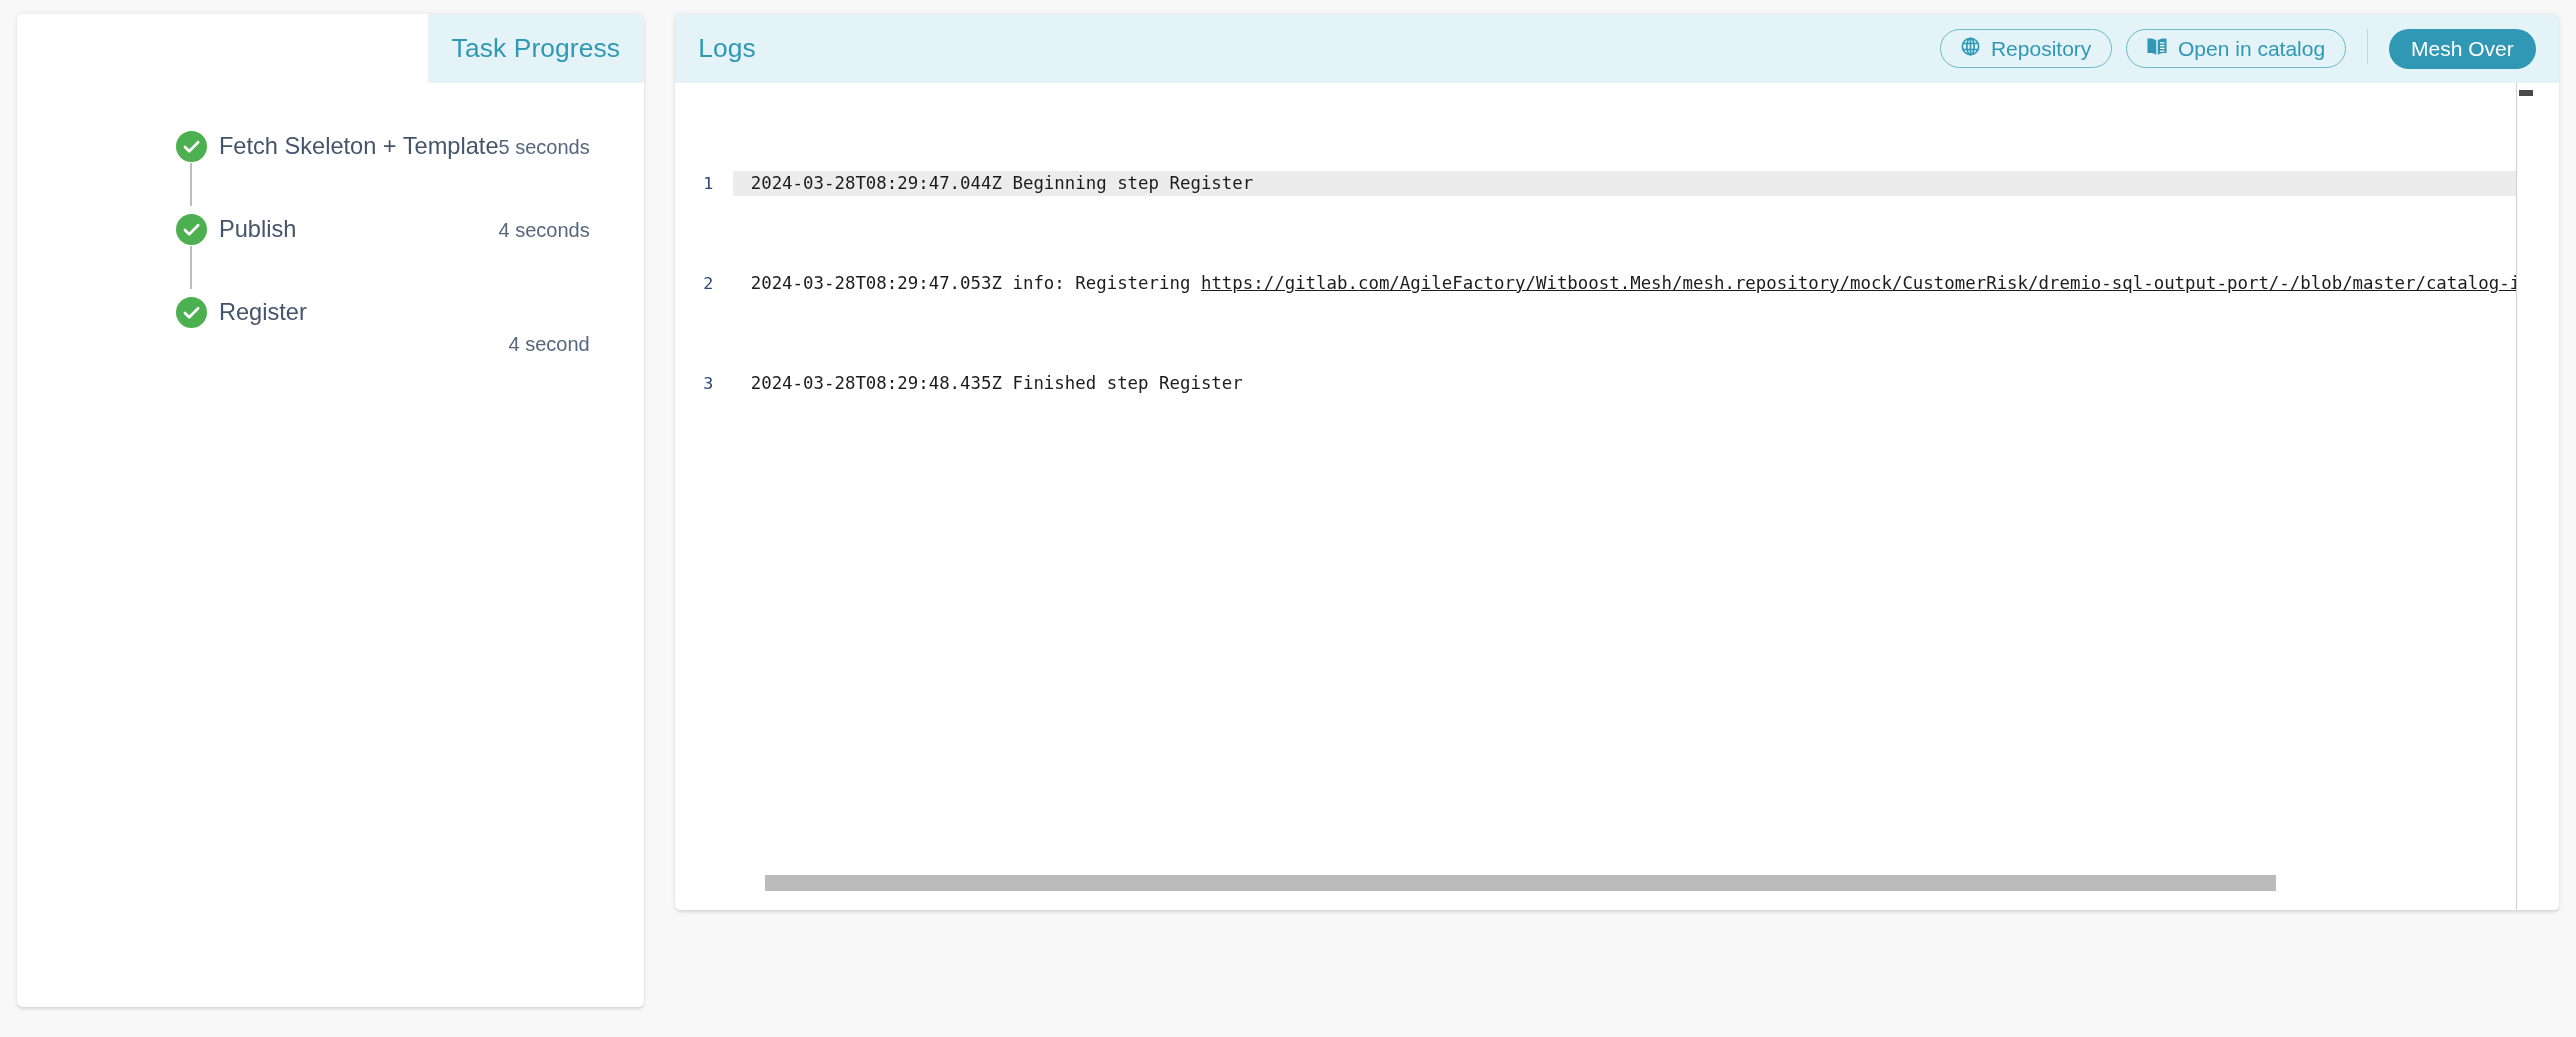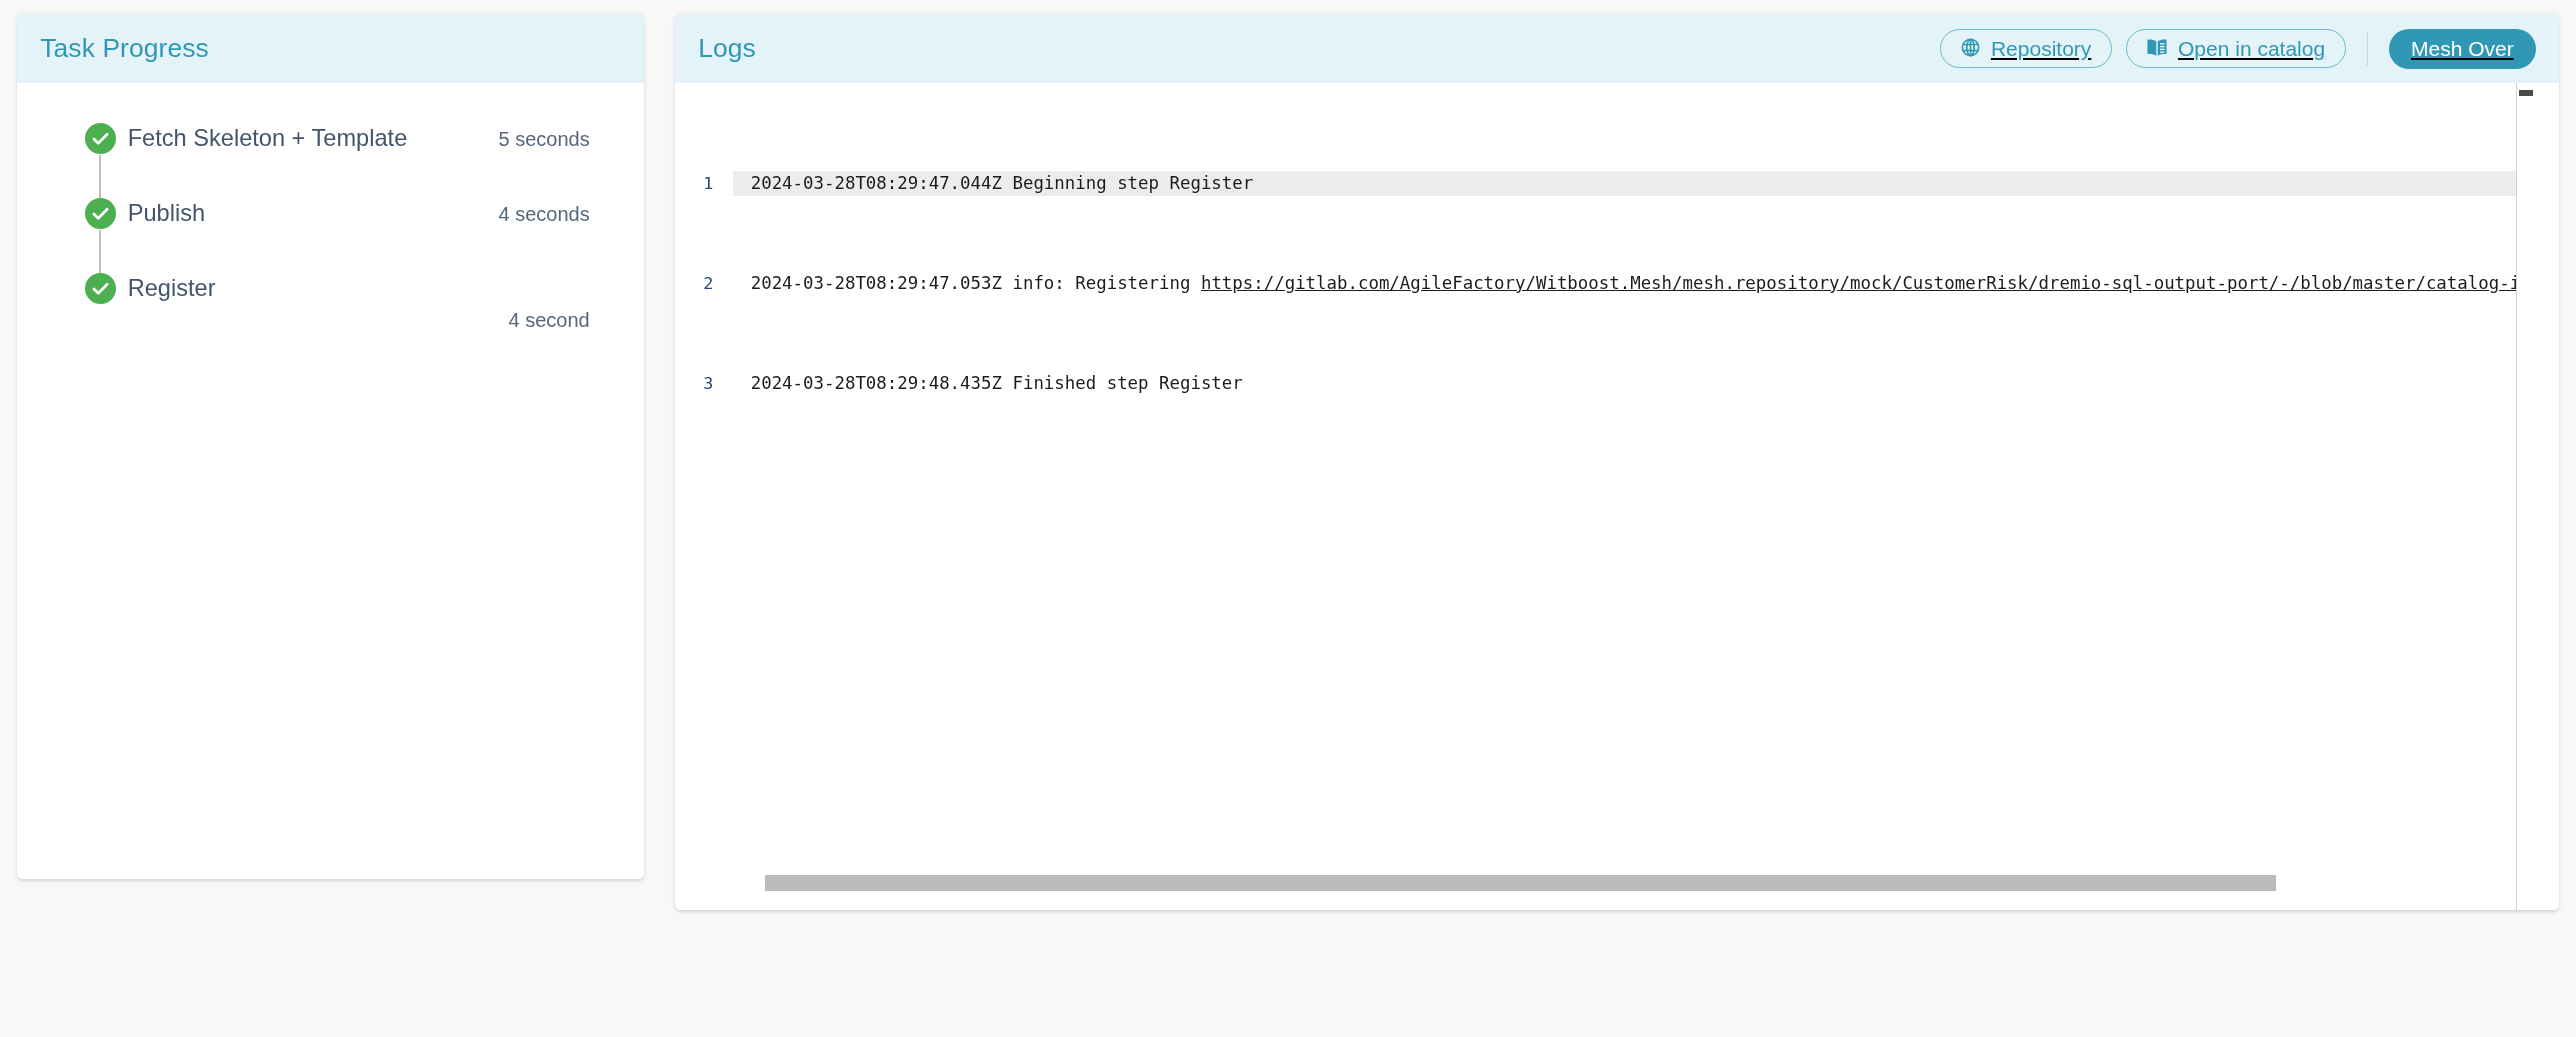--- a/index.html
+++ b/index.html
@@ -49,32 +49,34 @@
     font-weight: 400;
     letter-spacing: 0.1px;
     line-height: 1;
     white-space: nowrap;
   }
 
   
   #left-card {
     width: 627px;
     min-width: 627px;
-    height: 865px;
+    height: 993px;
+    align-items: flex-end;
   }
   #task-list {
     padding: 40px 0 0 0;
     flex: 1;
   }
   .task-row {
     display: flex;
     align-items: flex-start;
     position: relative;
     padding: 0 54px 0 54px;
     min-height: 75px;
+    margin-top: 8px;
   }
   .task-row:last-child { min-height: 42px; flex-direction: column; }
 
   .task-bullet {
     position: absolute;
     left: 67px;
     top: 0;
     width: 33px;
     display: flex;
     flex-direction: column;
@@ -115,23 +117,22 @@
     white-space: nowrap;
   }
 
   
   #right-card {
     flex: 1;
     height: 896px;
   }
   #logs-header-actions {
     display: flex;
-    align-items: center;
+    align-items: flex-start;
     gap: 14px;
-    text-decoration: underline;
   }
   .pill-btn {
     display: inline-flex;
     align-items: center;
     gap: 9.7px;
     height: 39px;
     padding: 0 19.5px;
     border: 1.4px solid #6cb8cd;
     border-radius: 19.5px;
     background: transparent;

